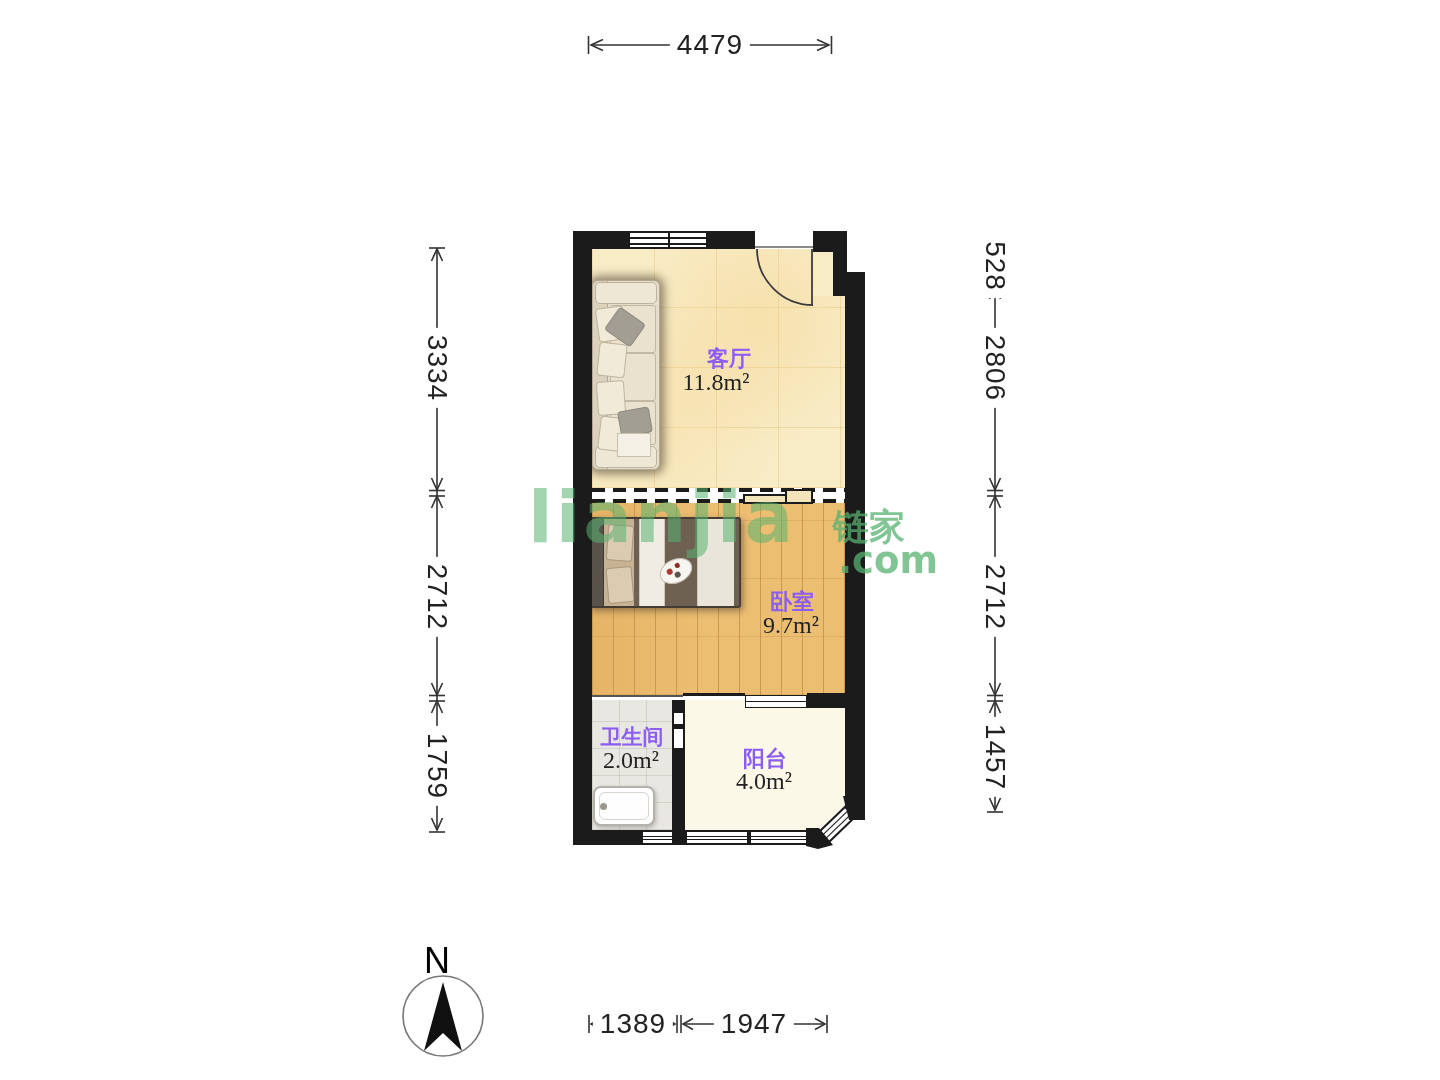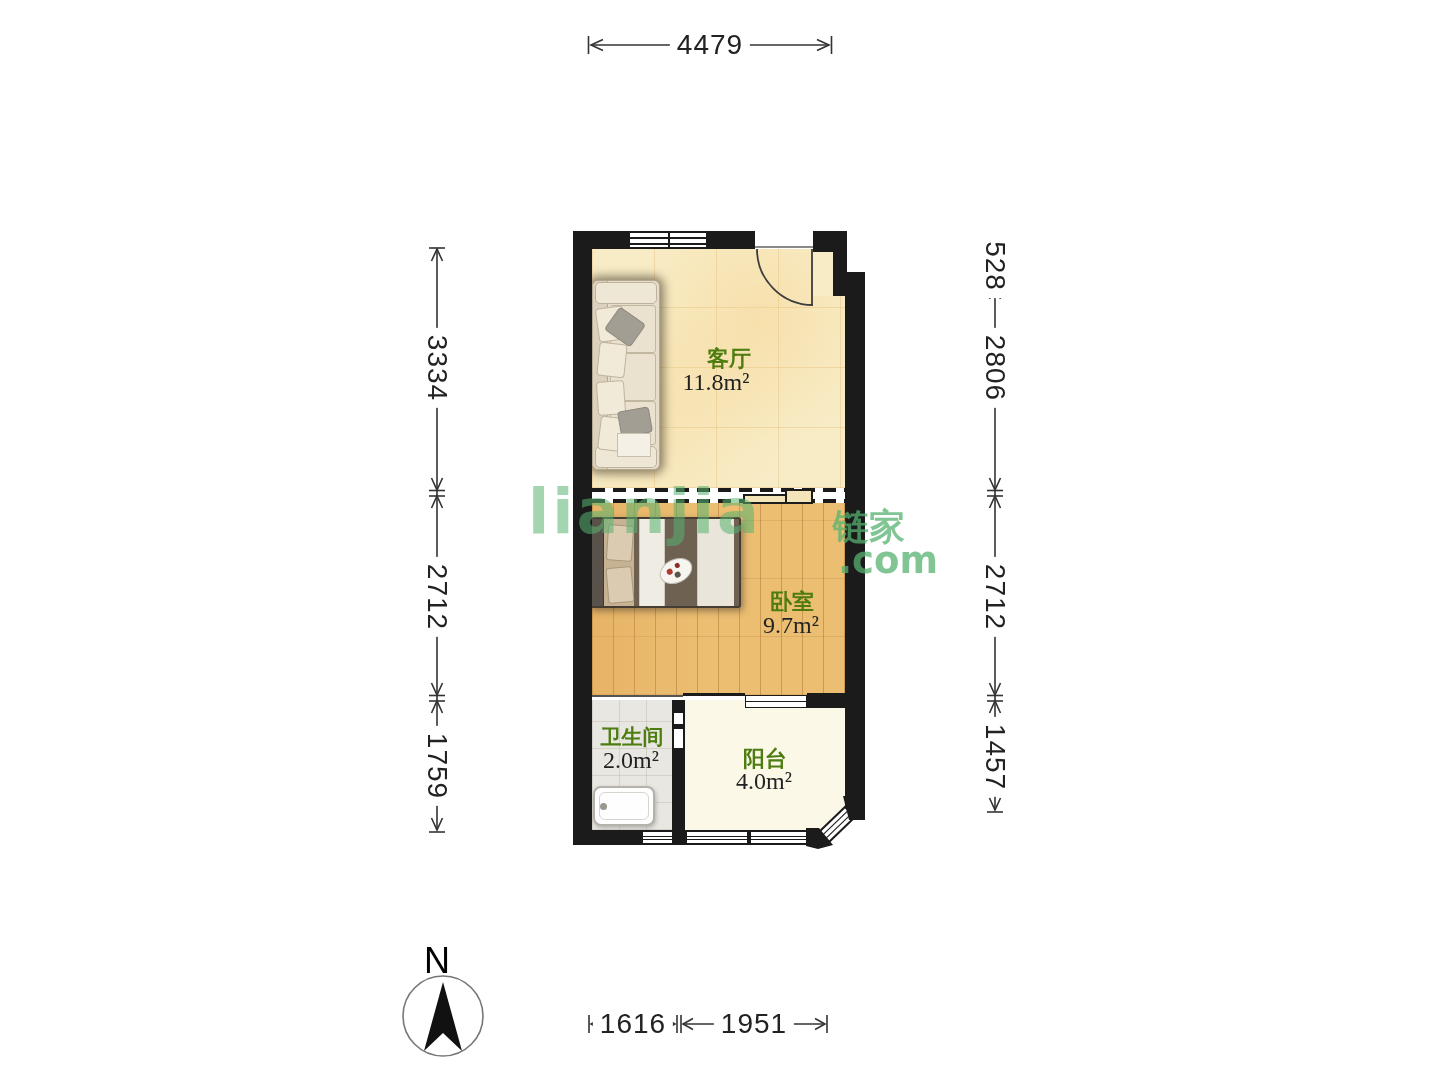--- a/index.html
+++ b/index.html
@@ -57,31 +57,31 @@
   #bed .bpillow{position:absolute;left:3px;width:24px;height:34px;background:#dbcbb0;border:1px solid #a9987c;border-radius:3px;}
   #bed .sheet1{position:absolute;left:48px;top:0;width:24px;height:100%;background:#efece4;border-left:1px solid #cfc9bd;border-right:1px solid #cfc9bd;}
   #bed .sheet2{position:absolute;left:106px;top:0;width:36px;height:100%;background:#e9e5da;border-left:1px solid #cfc9bd;}
   #bed .tray{position:absolute;left:68px;top:40px;width:32px;height:22px;background:#f7f5f0;border:1px solid #c5c0b5;
              border-radius:50%;transform:rotate(-25deg);}
   #bed .dot{position:absolute;border-radius:50%;}
   #bathtub{left:593px;top:786px;width:62px;height:40px;background:#fefefe;border:2px solid #b5b2ac;border-radius:8px;box-sizing:border-box;box-shadow:1px 2px 4px rgba(80,75,65,.35);}
   #bathtub .inner{position:absolute;left:4px;top:4px;right:4px;bottom:4px;border:1px solid #d8d5cf;border-radius:6px;}
   #bathtub .faucet{position:absolute;left:5px;top:15px;width:7px;height:7px;background:#9a978f;border-radius:50%;}
   
-  .room-name{position:absolute;z-index:6;color:#4d7c0f;font-weight:600;font-size:22px;
+  .room-name{position:absolute;z-index:6;color:#8b5cf6;font-weight:600;font-size:22px;
     font-family:Liberation Sans, sans-serif;transform:translateX(-50%);white-space:nowrap;}
   .room-area{position:absolute;z-index:6;color:#222;font-size:24px;font-family:"Liberation Serif", serif;
     transform:translateX(-50%);white-space:nowrap;}
   .dim{position:absolute;z-index:6;color:var(--dimension-text,#222);font-size:28px;letter-spacing:1px;
     background:#fff;padding:0 7px;transform:translate(-50%,-50%);white-space:nowrap;}
   .dim.v{transform:translate(-50%,-50%) rotate(90deg);padding:0 7px;}
   
   #watermark{position:absolute;left:528px;top:497px;z-index:5;pointer-events:none;}
   #wm-brand{position:absolute;left:0;top:-22px;font-family:"DejaVu Sans", sans-serif;font-weight:bold;
-    font-size:62px;letter-spacing:3px;color:rgba(88,178,112,.55);}
+    font-size:72px;letter-spacing:3px;color:rgba(88,178,112,.55);}
   #wm-cn{position:absolute;left:305px;top:6px;font-family:"DejaVu Sans", sans-serif;font-weight:bold;
     font-size:36px;color:rgba(88,178,112,.75);white-space:nowrap;}
   #wm-com{position:absolute;left:310px;top:42px;font-family:"DejaVu Sans", sans-serif;font-weight:bold;
     font-size:37px;color:rgba(88,178,112,.75);}
   
   #north-label{position:absolute;left:437px;top:940px;transform:translateX(-50%);font-size:36px;color:#000;z-index:6;}
   
   #overlay{position:absolute;left:0;top:0;width:1440px;height:1080px;z-index:4;pointer-events:none;}
 </style>
 </head>
@@ -249,22 +249,22 @@
   <div class="room-area" style="left:764px;top:768px;">4.0m²</div>
 
   <div class="dim" style="left:710px;top:45px;">4479</div>
   <div class="dim v" style="left:437px;top:368px;">3334</div>
   <div class="dim v" style="left:437px;top:597px;">2712</div>
   <div class="dim v" style="left:437px;top:766px;">1759</div>
   <div class="dim v" style="left:995px;top:266px;">528</div>
   <div class="dim v" style="left:995px;top:368px;">2806</div>
   <div class="dim v" style="left:995px;top:597px;">2712</div>
   <div class="dim v" style="left:995px;top:757px;">1457</div>
-  <div class="dim" style="left:633px;top:1024px;">1616</div>
-  <div class="dim" style="left:754px;top:1024px;">1951</div>
+  <div class="dim" style="left:633px;top:1024px;">1389</div>
+  <div class="dim" style="left:754px;top:1024px;">1947</div>
 
   <div id="watermark">
     <div id="wm-brand">lianjia</div>
     <div id="wm-cn">链家</div>
     <div id="wm-com">.com</div>
   </div>
 
   <div id="north-label">N</div>
 
 </div>

